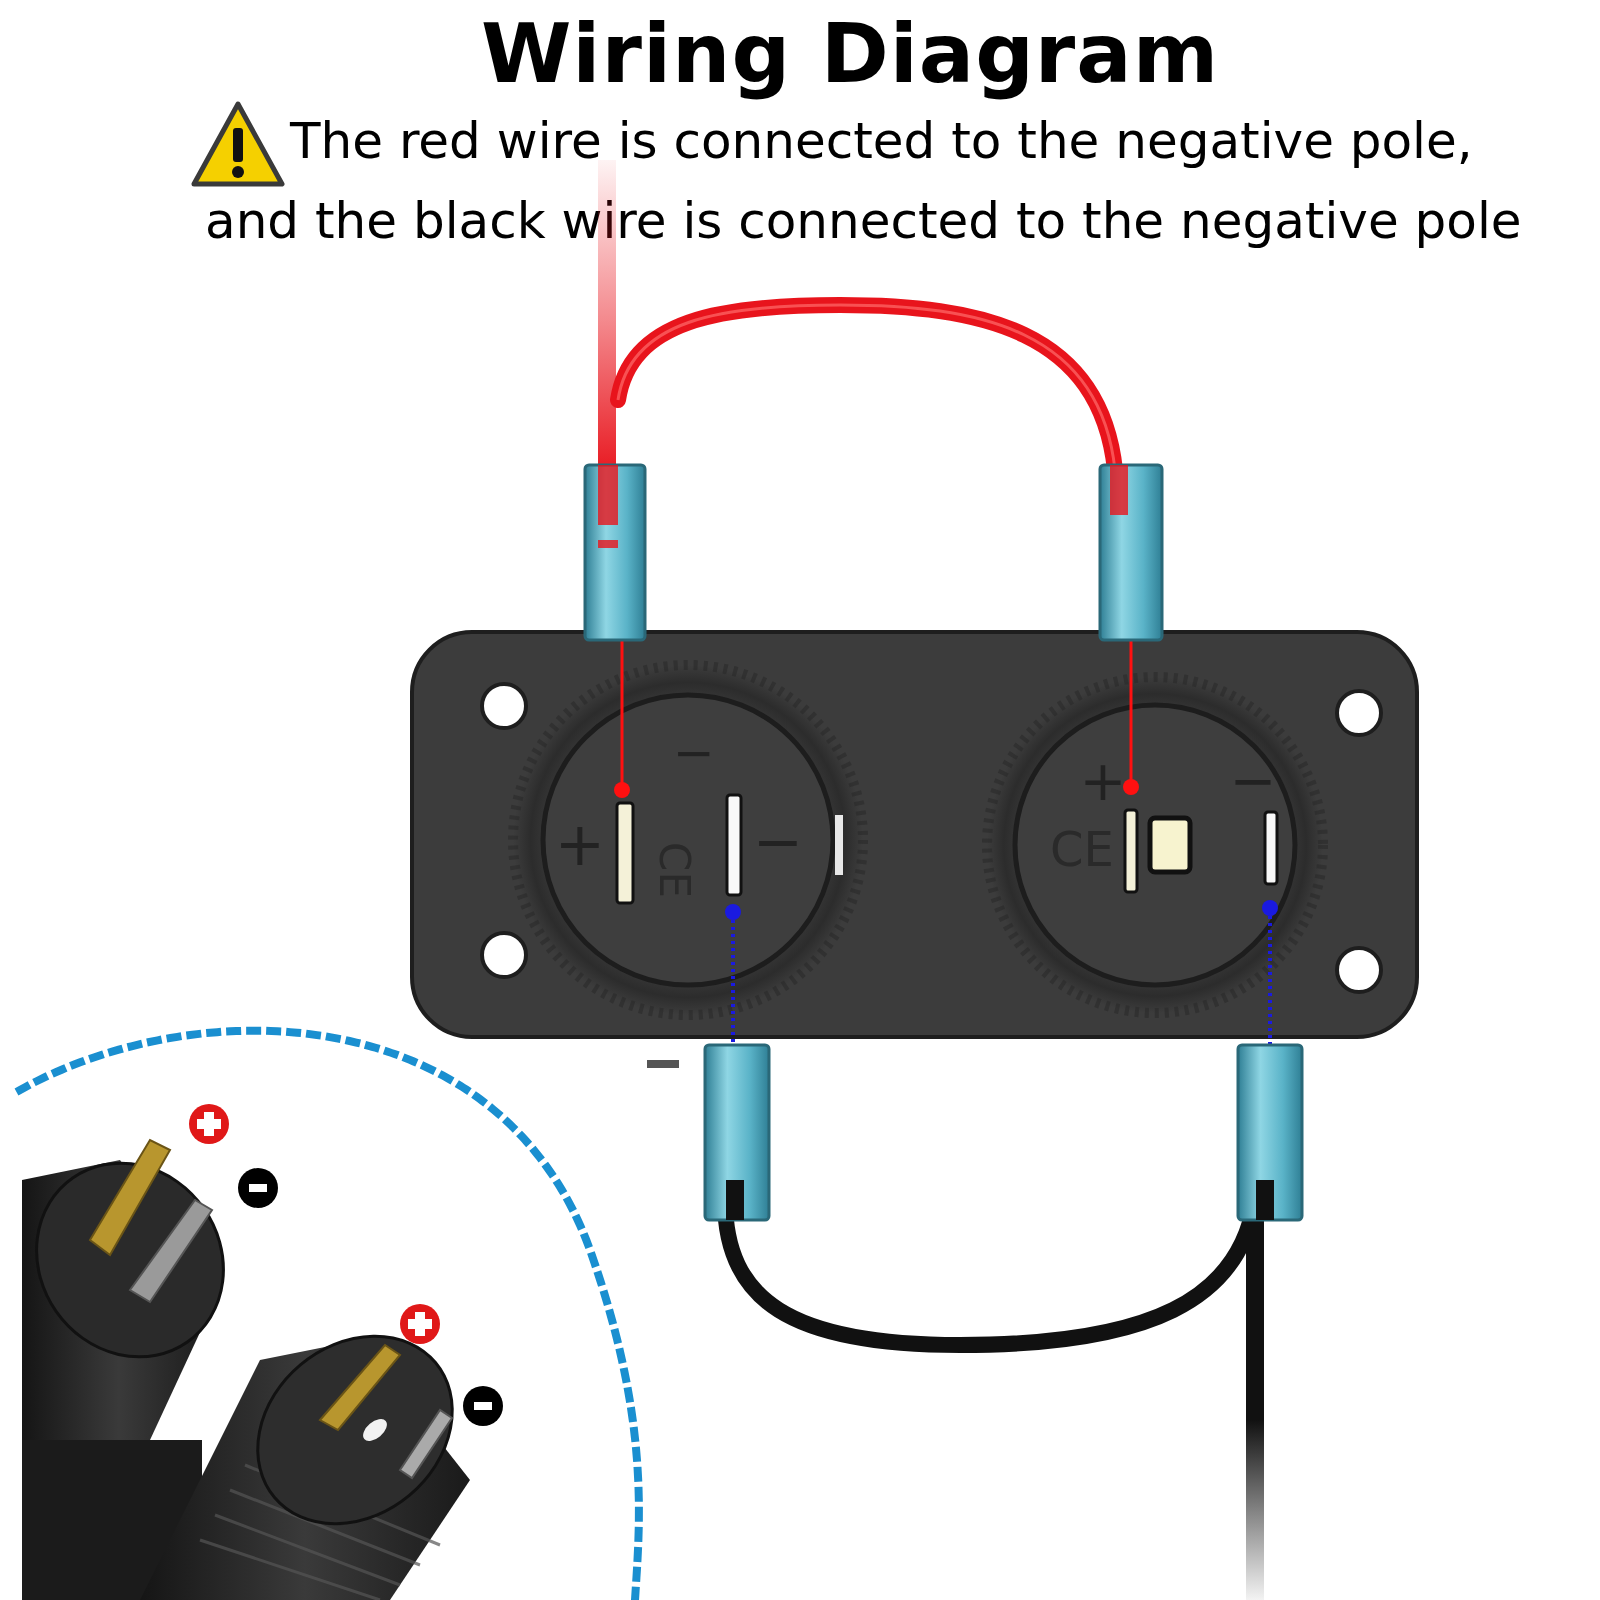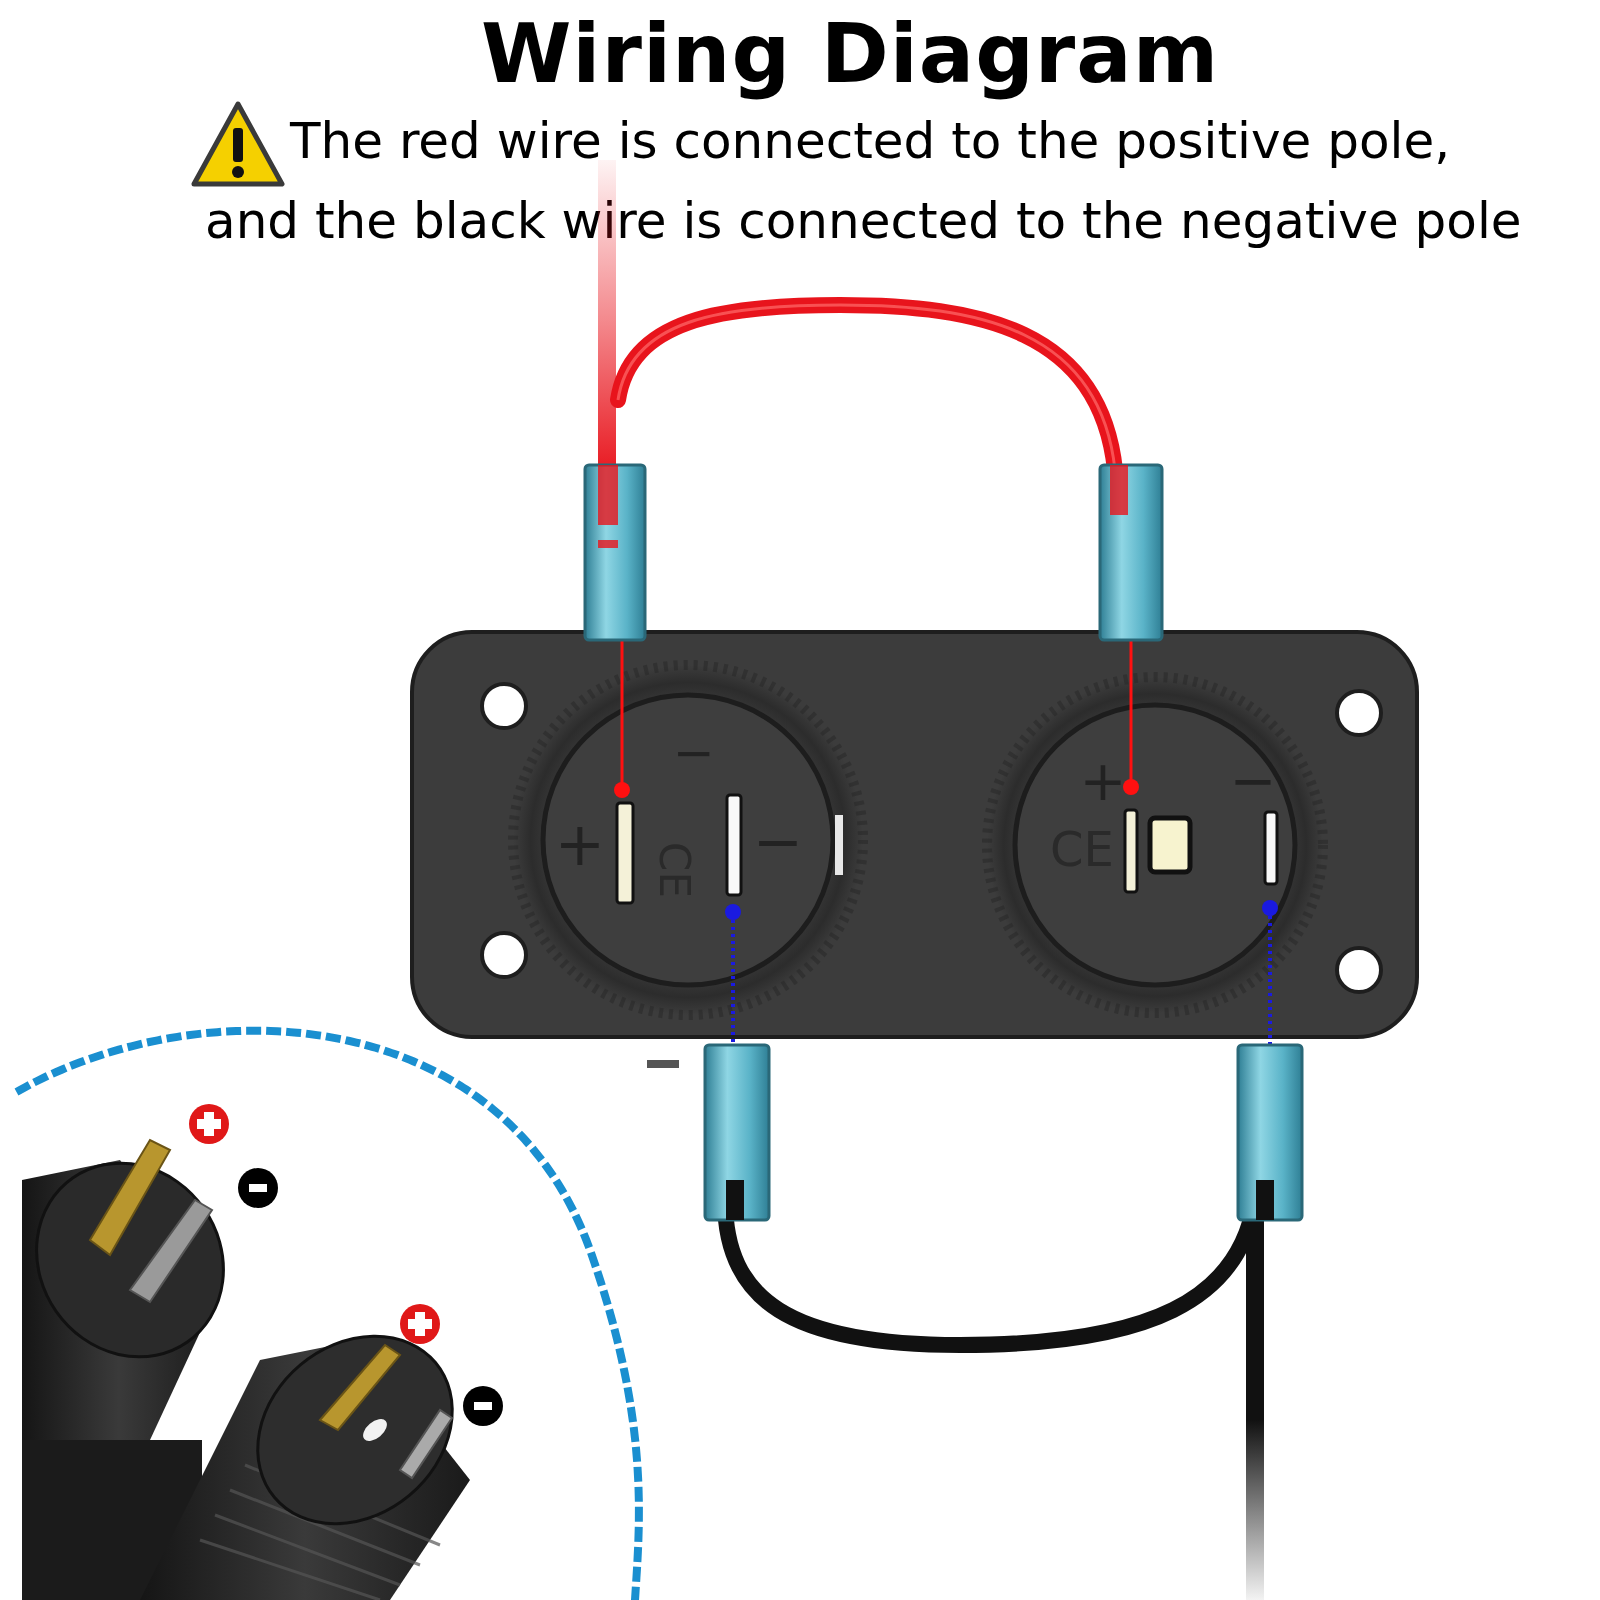--- a/index.html
+++ b/index.html
@@ -16,21 +16,21 @@
 </head>
 <body>
 
 <div class="title">Wiring Diagram</div>
 
 <svg class="warn" viewBox="0 0 96 88">
   <polygon points="48,4 92,84 4,84" fill="#f5d000" stroke="#3a3a3a" stroke-width="5" stroke-linejoin="round"></polygon>
   <rect x="43" y="28" width="10" height="34" rx="3" fill="#111"></rect>
   <circle cx="48" cy="72" r="6" fill="#111"></circle>
 </svg>
-<div class="note note1">The red wire is connected to the positive pole,</div>
+<div class="note note1">The red wire is connected to the negative pole,</div>
 <div class="note note2">and the black wire is connected to the negative pole</div>
 
 <svg class="art" width="1600" height="1600" viewBox="0 0 1600 1600">
   <defs>
     <linearGradient id="fadeRed" x1="0" y1="0" x2="0" y2="1">
       <stop offset="0" stop-color="#e8141c" stop-opacity="0.05"></stop>
       <stop offset="0.5" stop-color="#e8141c" stop-opacity="0.5"></stop>
       <stop offset="1" stop-color="#e8141c" stop-opacity="1"></stop>
     </linearGradient>
     <linearGradient id="fadeBlack" x1="0" y1="0" x2="0" y2="1">

